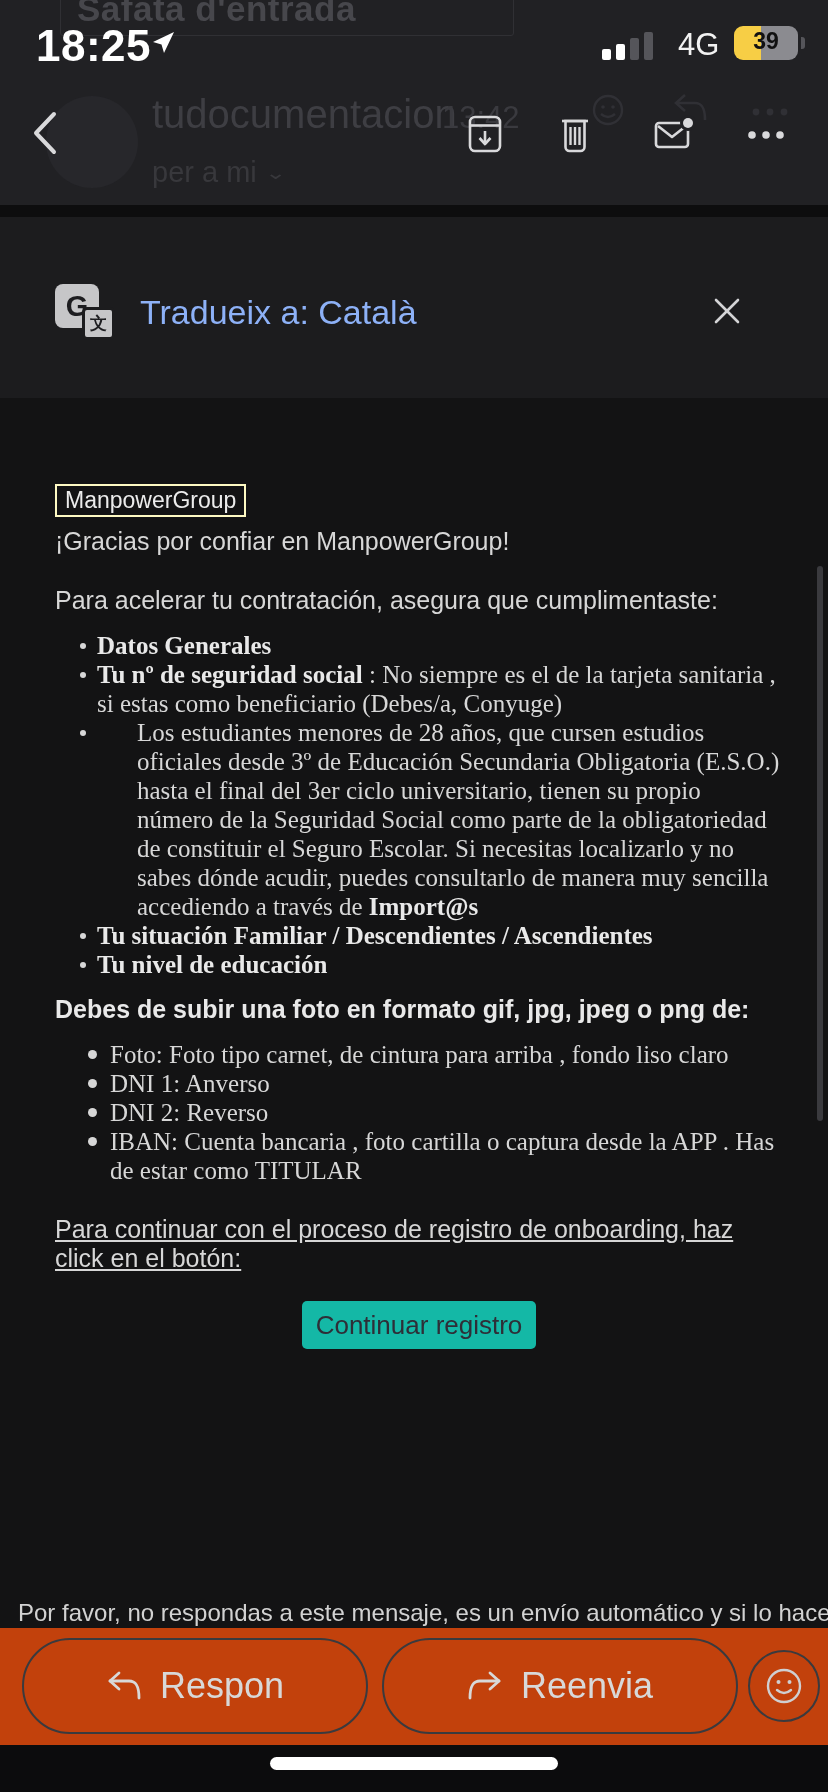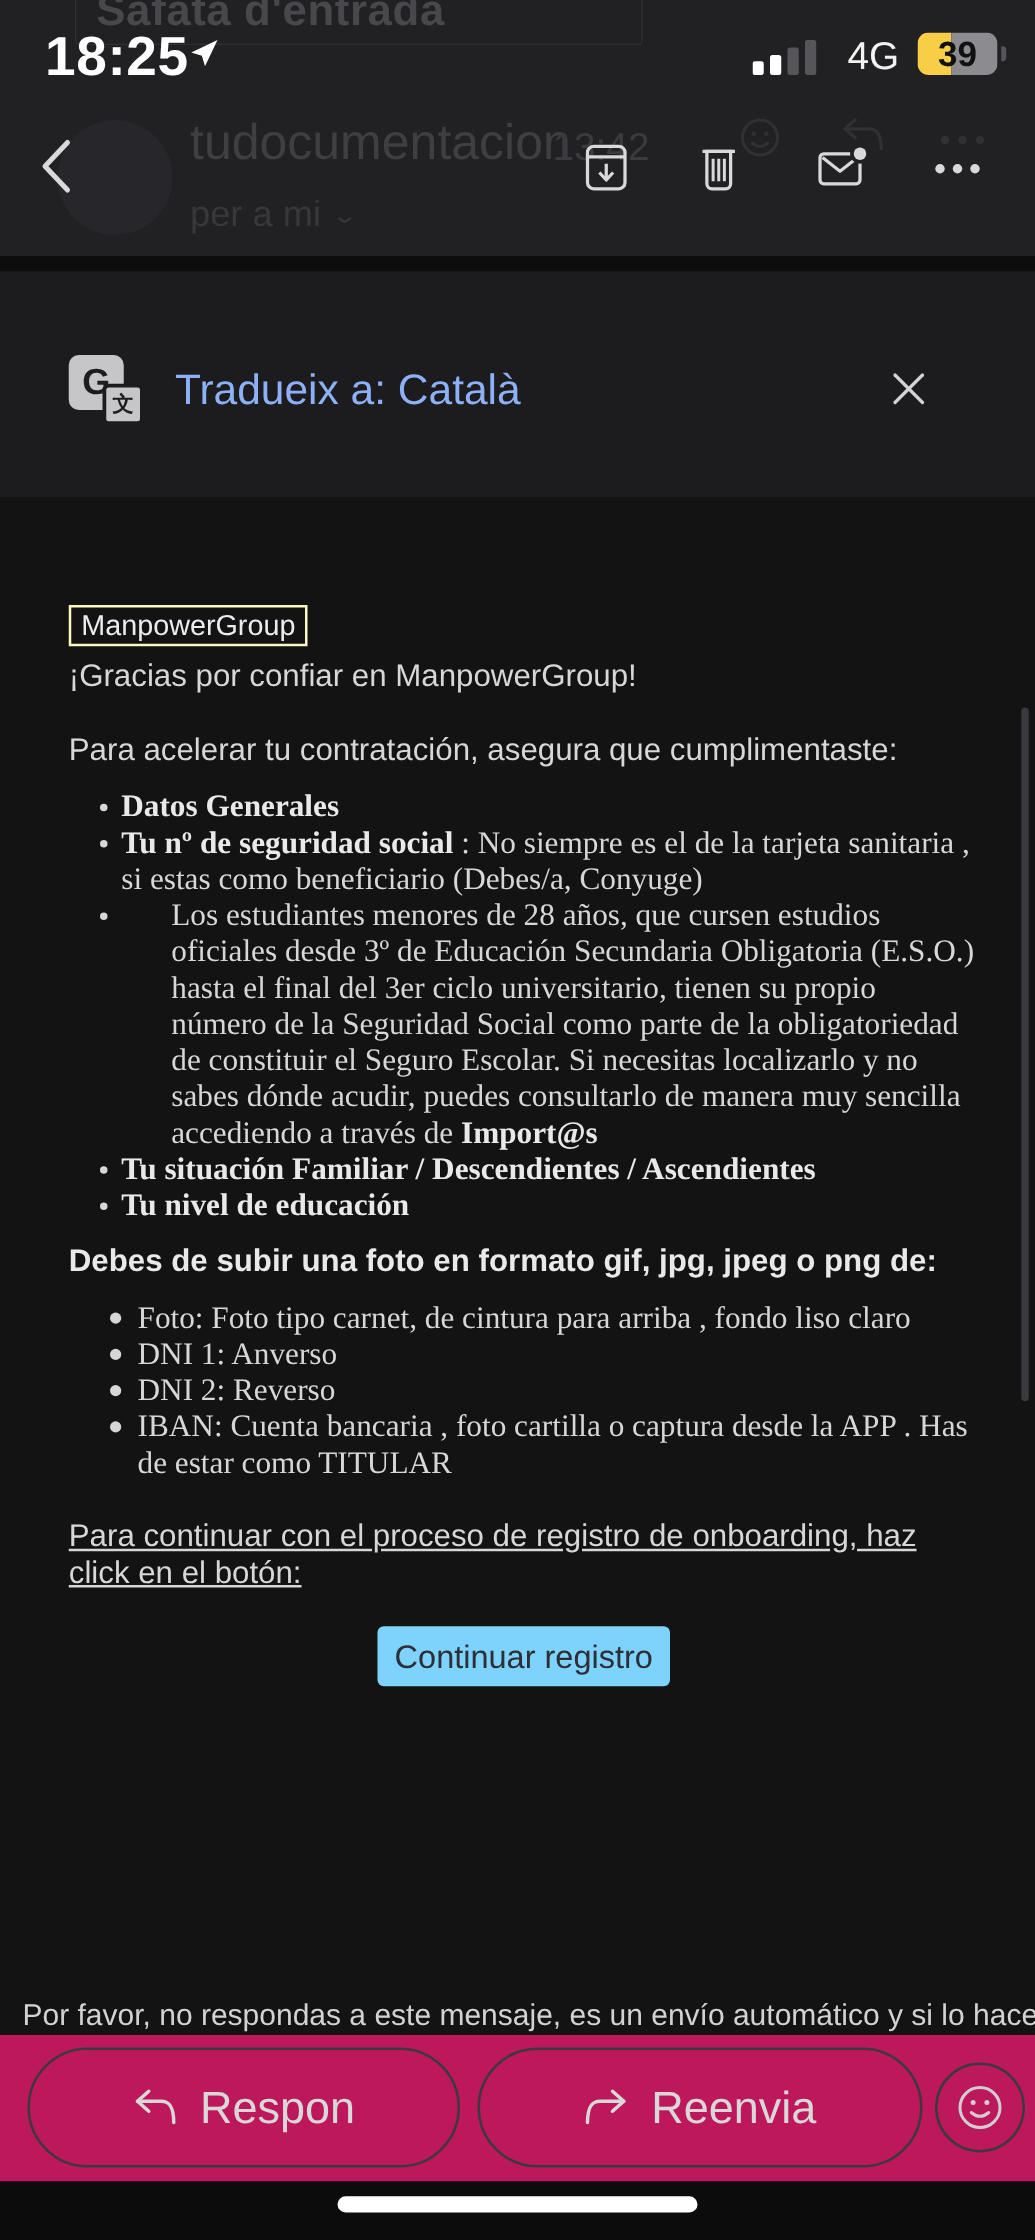--- a/index.html
+++ b/index.html
@@ -11,21 +11,21 @@
   .inbox-chip{position:absolute;left:60px;top:-18px;width:436px;height:52px;
       border:1px solid #303034;border-radius:3px;color:#47474c;font-size:35px;font-weight:700;
       line-height:52px;padding-left:16px;letter-spacing:.5px;}
   .time{position:absolute;left:36px;top:21px;font-size:44px;font-weight:700;color:#fff;letter-spacing:.5px;}
   .loc-icon{position:absolute;left:152px;top:31px;}
   .sig{position:absolute;left:602px;top:30px;}
   .net{position:absolute;left:678px;top:27px;font-size:31px;color:#f2f2f2;}
   .battery{position:absolute;left:734px;top:26px;width:64px;height:34px;border-radius:9px;overflow:hidden;}
   .battery .yellow{position:absolute;left:0;top:0;bottom:0;width:42%;background:#f7ce45;}
   .battery .gray{position:absolute;right:0;top:0;bottom:0;width:58%;background:#8b8b90;}
-  .battery .pct{position:absolute;left:0;right:0;top:2px;text-align:center;font-size:28px;font-weight:700;color:#111;}
+  .battery .pct{position:absolute;left:0;right:0;top:2px;text-align:center;font-size:23px;font-weight:700;color:#111;}
   .bat-nub{position:absolute;left:801px;top:37px;width:4px;height:12px;border-radius:0 3px 3px 0;background:#55555a;}
 
   .ghost-avatar{position:absolute;left:46px;top:96px;width:92px;height:92px;border-radius:50%;background:#27272b;}
   .ghost-sender{position:absolute;left:152px;top:92px;font-size:40px;color:#3e3e43;}
   .ghost-time{position:absolute;left:442px;top:100px;font-size:31px;color:#3a3a3f;}
   .ghost-to{position:absolute;left:152px;top:156px;font-size:29px;color:#38383c;}
   .ghost-chev{display:inline-block;transform:scale(1,.7);font-size:26px;color:#38383c;}
   .ghost-ic{position:absolute;top:92px;}
 
   .tb-ic{position:absolute;top:112px;cursor:pointer;}
@@ -50,27 +50,27 @@
       font-size:23px;line-height:27px;padding:1px 8px;}
   .para{margin:30px 0 0;}
   .para.tight{margin:10px 0 0;}
   b,.bold{font-weight:700;color:#e9e9e9;}
   ul{list-style:none;margin:16px 0 0;padding:0 0 0 42px;font-family:Liberation Serif, serif;}
   ul.ul2{padding-left:55px;}
   li{position:relative;}
   li::before{content:'';position:absolute;left:-17px;top:12px;width:6px;height:6px;border-radius:50%;background:#d7d7d7;}
   ul.ul2 li::before{left:-22px;top:10px;width:9px;height:9px;}
   .note{padding-left:40px;}
-  .cta-btn{display:block;margin:28px auto 0;width:234px;height:48px;background:#7dd3fc;border:none;
+  .cta-btn{display:block;margin:28px auto 0;width:234px;height:48px;background:#14b8a6;border:none;
       border-radius:5px;color:#2e2e37;font-size:26px;font-family:"Liberation Sans",sans-serif;cursor:pointer;}
   .footer-note{position:absolute;left:18px;top:1200px;font-size:24px;color:#d2d2d2;white-space:nowrap;}
   .scrollbar{position:absolute;right:5px;top:566px;width:6px;height:555px;border-radius:3px;background:#3a3a3e;z-index:6;}
 
   
-  .bottombar{position:absolute;top:1628px;left:0;right:0;bottom:0;background:#be185d;}
+  .bottombar{position:absolute;top:1628px;left:0;right:0;bottom:0;background:#c2410c;}
   .bottombar .dark-strip{position:absolute;left:0;right:0;top:117px;bottom:0;background:#0c0c0d;}
   .pill{position:absolute;top:10px;height:96px;border:2px solid #3a3a3e;border-radius:50px;
       display:flex;align-items:center;justify-content:center;gap:18px;color:#d8d8d8;font-size:36px;cursor:pointer;box-sizing:border-box;}
   .pill-reply{left:22px;width:346px;}
   .pill-forward{left:382px;width:356px;}
   .emoji-btn{position:absolute;left:748px;top:22px;width:72px;height:72px;border:2px solid #3a3a3e;border-radius:50%;
       display:flex;align-items:center;justify-content:center;cursor:pointer;box-sizing:border-box;}
   .home-indicator{position:absolute;left:270px;top:129px;width:288px;height:13px;border-radius:7px;background:#fff;z-index:3;}
 </style>
 </head>

